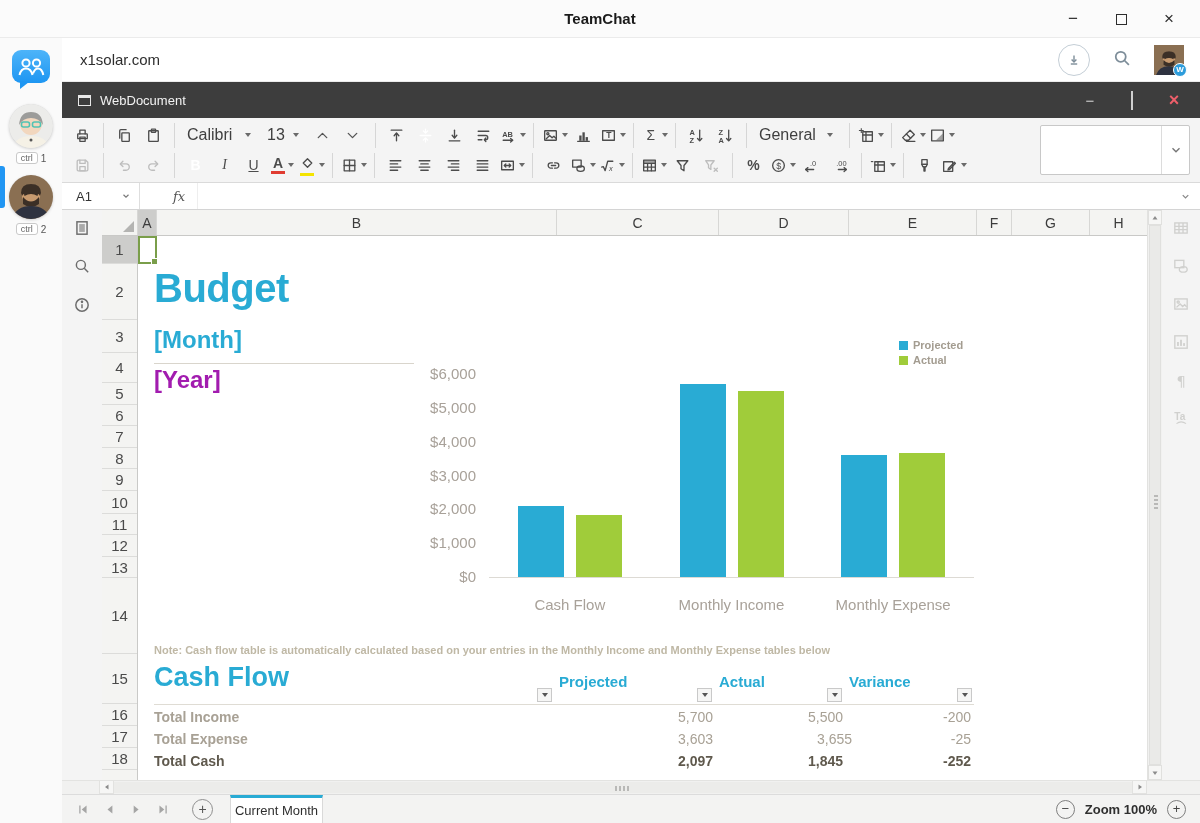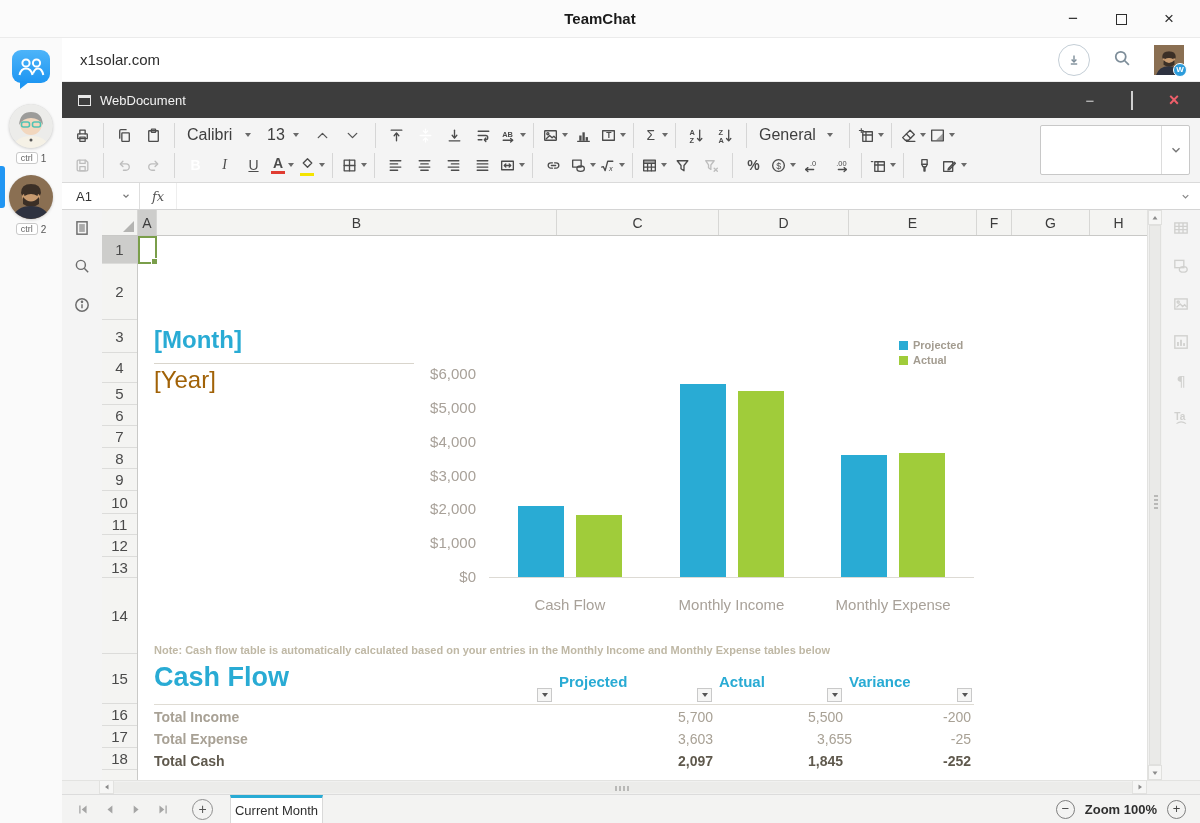--- a/index.html
+++ b/index.html
@@ -69,21 +69,21 @@
   .glyph-u { text-decoration:underline; font-size:14px; }
   .glyph-stack { display:flex; flex-direction:column; align-items:center; line-height:1; }
   .colorbar { width:14px; height:3px; margin-top:1px; }
   .styles-gallery { width:150px; height:50px; background:#fff; border:1px solid #c8c8c8; border-radius:2px;
     margin-left:10px; display:flex; }
   .styles-blank { flex:1; }
   .styles-chev { width:28px; border-left:1px solid #dcdcdc; display:flex; align-items:center; justify-content:center; color:#777; }
 
   
   .formula-bar { height:27px; flex:0 0 27px; background:#fff; border-bottom:1px solid #d4d4d4;
-    display:flex; align-items:center; }
+    display:flex; align-items:center;gap:21px; }
   .name-box { width:78px; height:100%; border-right:1px solid #dedede; display:flex; align-items:center;
     justify-content:space-between; padding:0 8px 0 14px; font-size:13px; color:#333; }
   .fx { font-family:"DejaVu Serif",serif; font-style:italic; font-size:13px; color:#555; padding:0 12px; border-right:1px solid #eee; height:100%; display:flex; align-items:center;}
   .fb-input { flex:1; border:0; outline:none; height:100%; font-size:13px; padding:0 8px; background:transparent; }
   .fb-chev { width:30px; color:#888; display:flex; justify-content:center; }
 
   
   .sheet-region { flex:1; display:flex; min-height:0; }
   .left-strip { width:40px; background:#f4f4f4; position:relative; flex:0 0 40px; }
   .strip-icon { position:absolute; left:11px; width:18px; height:18px; color:#6d6d6d; }
@@ -103,21 +103,21 @@
     font-size:15px; color:#4a4a4a; }
   .row-h.sel { background:#cdcdcb; }
   .canvas { flex:1; position:relative; overflow:hidden; background:#fff; }
 
   .sel-cell { position:absolute; left:0; top:0; width:19px; height:28px; border:2px solid #7a9e4a; background:#fff; }
   .sel-cell::after { content:""; position:absolute; right:-3px; bottom:-3px; width:5px; height:5px; background:#7a9e4a; border:1px solid #fff; }
 
   .t-budget { position:absolute; left:16px; top:30px; font-size:40px; font-weight:bold; color:#29abd4; letter-spacing:-.5px; }
   .t-month  { position:absolute; left:16px; top:90px; font-size:24px; font-weight:bold; color:#29abd4; }
   .month-rule { position:absolute; left:16px; top:127px; width:260px; border-bottom:1px solid #d9d5cc; }
-  .t-year   { position:absolute; left:16px; top:130px; font-size:24px; font-weight:normal; color:#a16207; }
+  .t-year   { position:absolute; left:16px; top:130px; font-size:24px; font-weight:bold; color:#a21caf; }
   .t-note { position:absolute; left:16px; top:408px; font-size:11px; font-weight:bold; color:#bfb8a5; }
   .t-cashflow { position:absolute; left:16px; top:426px; font-size:27px; font-weight:bold; color:#29abd4; }
 
   .yt { position:absolute; width:70px; text-align:right; font-size:15px; color:#a8a199; }
   .axis-line { position:absolute; height:1px; background:#dddad4; }
   .bar { position:absolute; }
   .cat { position:absolute; width:170px; text-align:center; font-size:15px; color:#a8a199; }
   .legend { position:absolute; display:flex; flex-direction:column; gap:3px; }
   .leg-row { display:flex; align-items:center; gap:5px; }
   .leg-sq { width:9px; height:9px; }
@@ -690,20 +690,21 @@
               <div class="row-h" style="height: 22px;">12</div>
               <div class="row-h" style="height: 21px;">13</div>
               <div class="row-h" style="height: 76px;">14</div>
               <div class="row-h" style="height: 50px;">15</div>
               <div class="row-h" style="height: 22px;">16</div>
               <div class="row-h" style="height: 22px;">17</div>
               <div class="row-h" style="height: 22px;">18</div>
             </div>
           <div class="canvas">
             <div class="sel-cell"></div>
+            <div class="t-budget">Budget</div>
             <div class="t-month">[Month]</div>
             <div class="month-rule"></div>
             <div class="t-year">[Year]</div>
             <div id="chart-layer">
                 <div class="yt" style="left: 268px; top: 332px;">$0</div>
                 <div class="yt" style="left: 268px; top: 298.167px;">$1,000</div>
                 <div class="yt" style="left: 268px; top: 264.333px;">$2,000</div>
                 <div class="yt" style="left: 268px; top: 230.5px;">$3,000</div>
                 <div class="yt" style="left: 268px; top: 196.667px;">$4,000</div>
                 <div class="yt" style="left: 268px; top: 162.833px;">$5,000</div>

